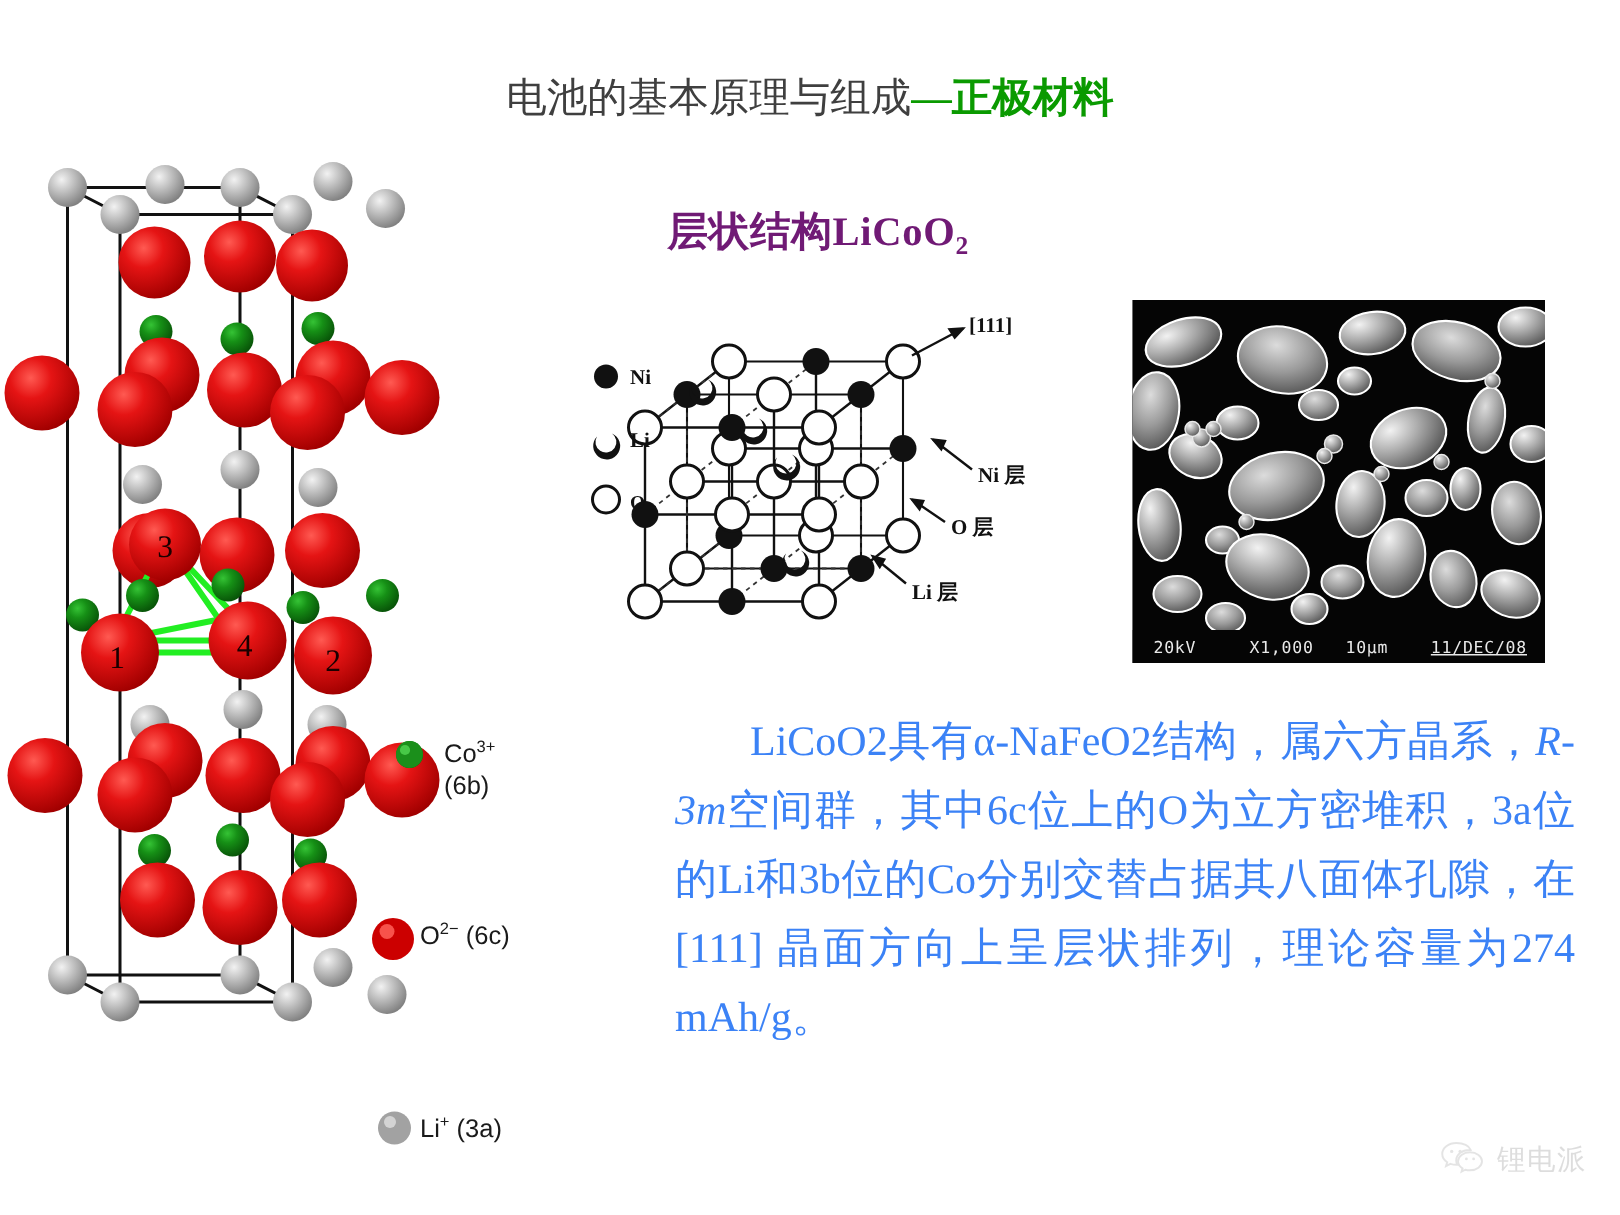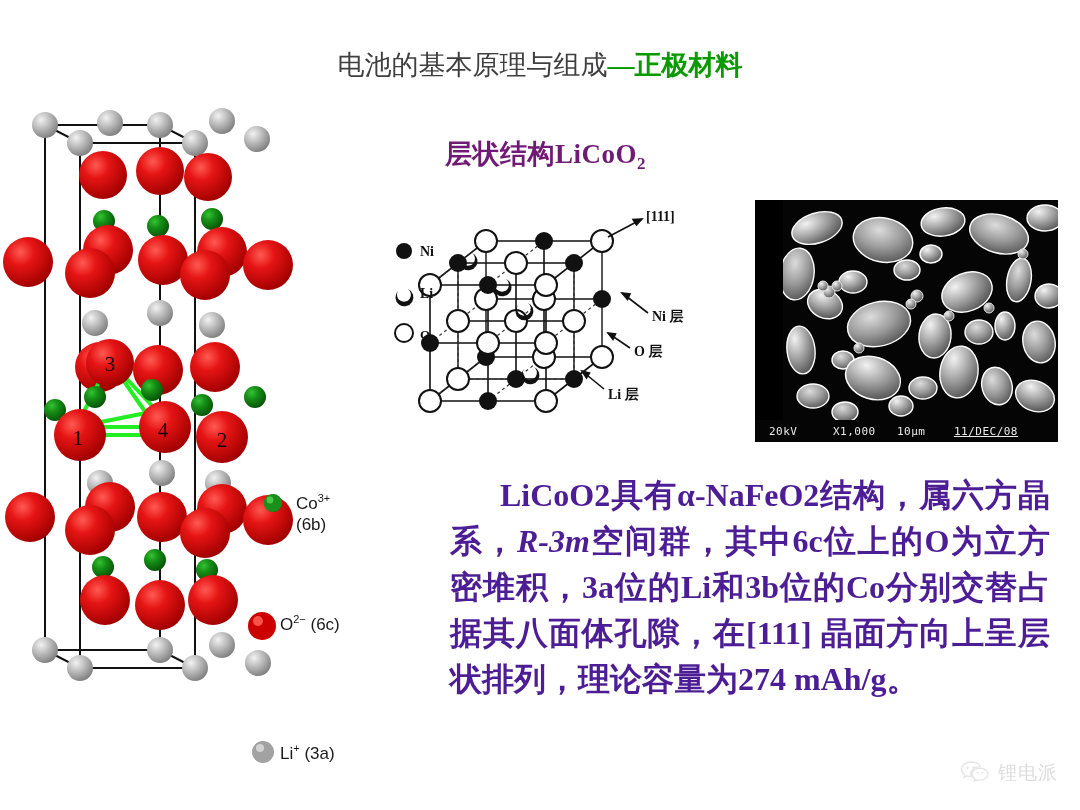--- a/index.html
+++ b/index.html
@@ -85,21 +85,20 @@
 
   
   #sem-figure {
     position: absolute;
     left: 335px;
     top: 82px;
     width: 275px;
     height: 242px;
     background: #000;
     overflow: hidden;
-    padding-left: 28px;
   }
   #sem-canvas { display: block; }
   #sem-bar {
     position: absolute;
     left: 0;
     bottom: 0;
     width: 275px;
     height: 22px;
     background: #050505;
     color: #e9e9e9;
@@ -123,27 +122,26 @@
     background: #f2f2f2;
   }
 
   
   #body-paragraph {
     position: absolute;
     left: 450px;
     top: 472px;
     width: 600px;
     font-family: "Liberation Serif", "DejaVu Serif", serif;
-    font-size: 32px;
+    font-size: 28px;
     line-height: 46px;
-    color: #4c1d95;
+    color: #3b82f6;
     text-indent: 50px;
     text-align: justify;
     text-justify: inter-character;
-    font-weight: bold;
   }
   #body-paragraph i { font-style: italic; }
 
   
   #watermark {
     position: absolute;
     right: 22px;
     bottom: 24px;
     display: flex;
     gap: 8px;

